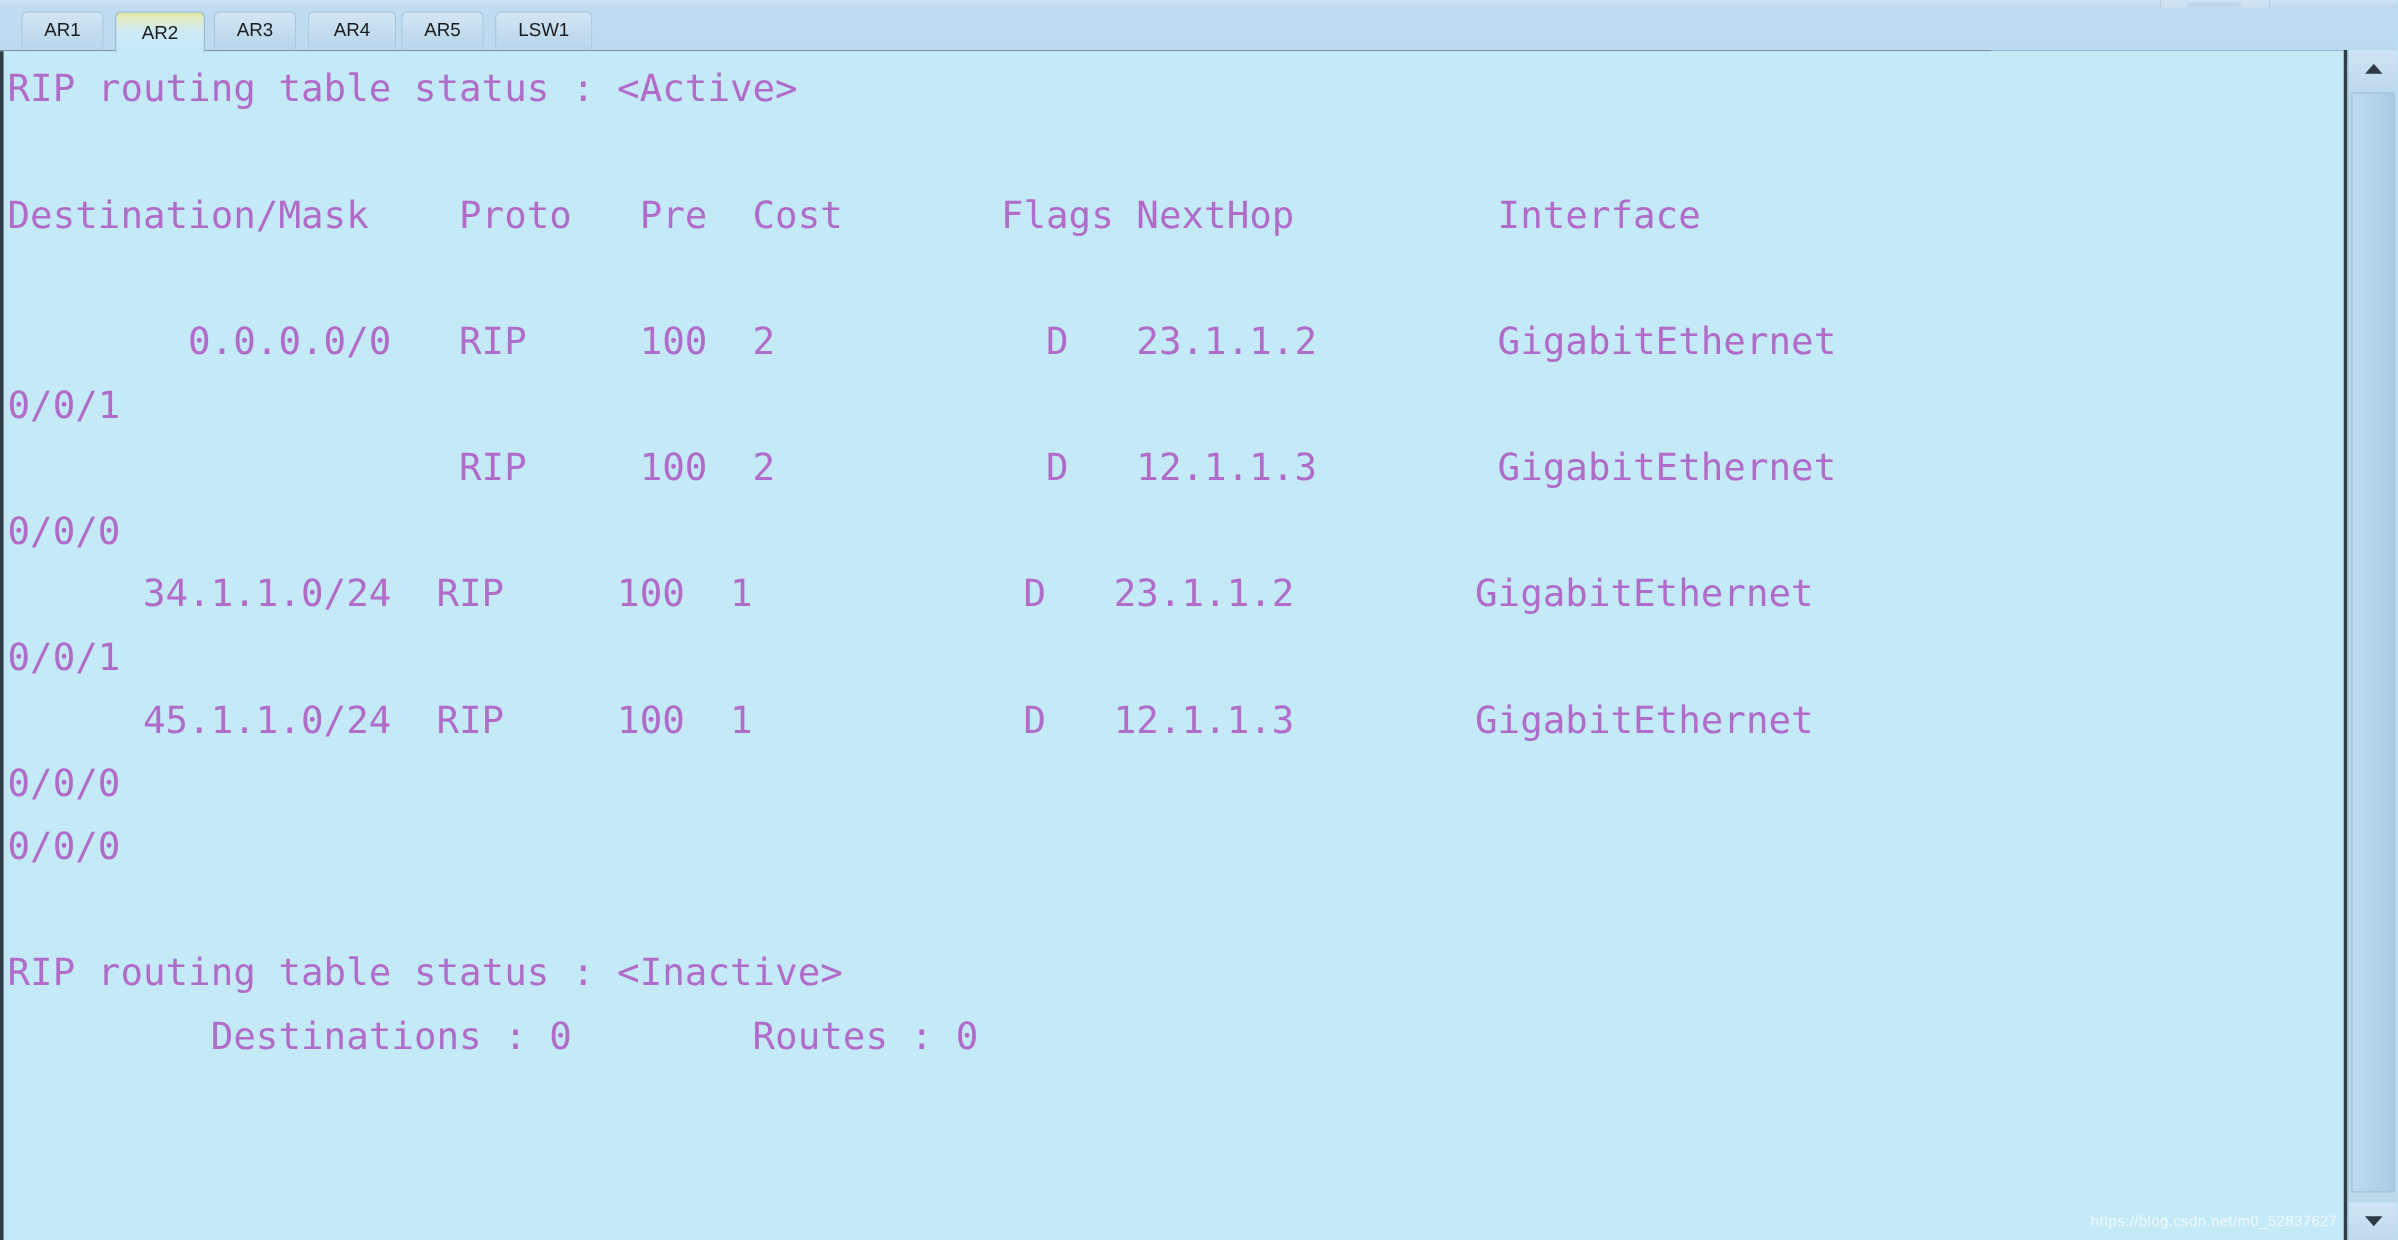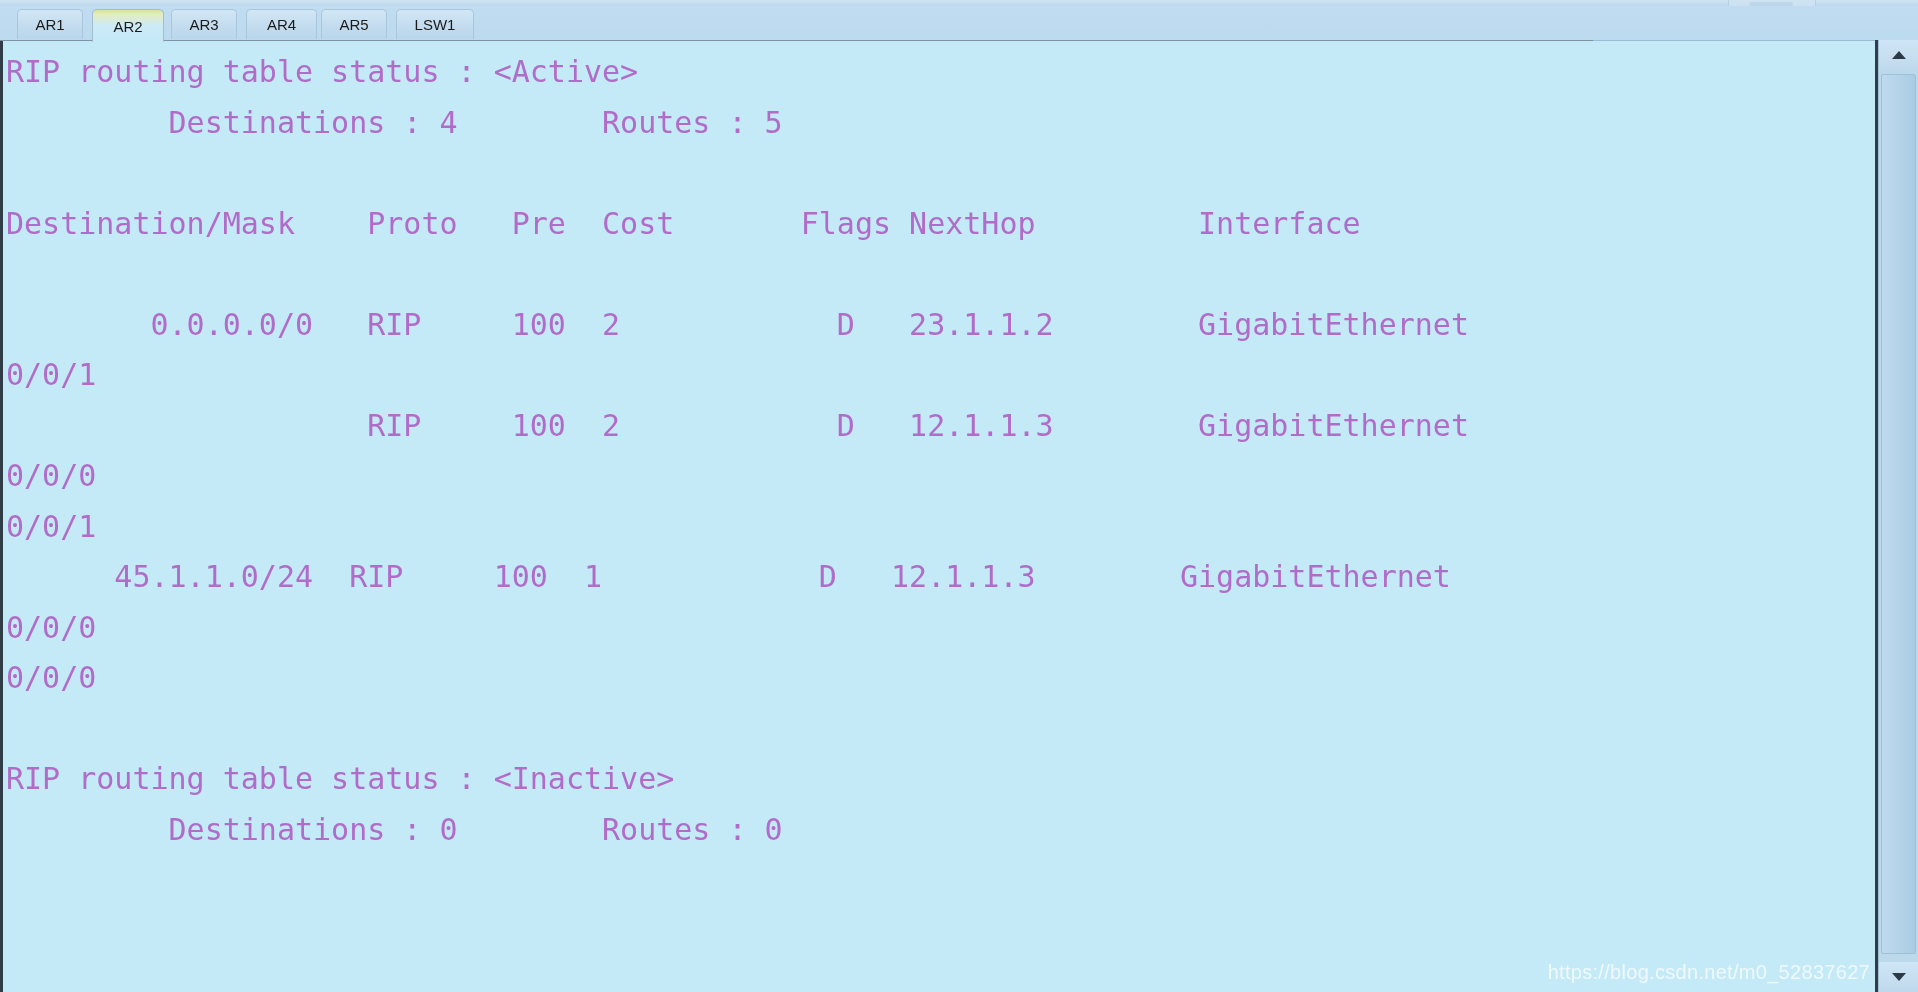--- a/index.html
+++ b/index.html
@@ -177,21 +177,21 @@
     height: 952px;
     background: #303c46;
   }
 
   
   .watermark {
     position: absolute;
     right: 48px;
     bottom: 8px;
     font-family: "Liberation Sans", sans-serif;
-    font-size: 20px;
+    font-size: 12px;
     color: rgba(255,255,255,0.72);
     letter-spacing: 0.3px;
     user-select: none;
     pointer-events: none;
   }
 </style>
 </head>
 <body>
 
 <div id="app">
@@ -219,28 +219,28 @@
     </div>
     <div class="tab" style="left:385px;width:78px;">
       <span>LSW1</span>
     </div>
   </div>
 
   <div class="terminal-wrap">
     <div class="term-left-edge"></div>
     <div class="terminal" id="terminal">
         <div class="term-line">RIP routing table status : &lt;Active&gt;</div>
-        <div class="term-line">         Destinations : 4        Routes : 5</div>
         <div class="term-line"></div>
         <div class="term-line">Destination/Mask    Proto   Pre  Cost       Flags NextHop         Interface</div>
         <div class="term-line"></div>
         <div class="term-line">        0.0.0.0/0   RIP     100  2            D   23.1.1.2        GigabitEthernet</div>
         <div class="term-line">0/0/1</div>
         <div class="term-line">                    RIP     100  2            D   12.1.1.3        GigabitEthernet</div>
         <div class="term-line">0/0/0</div>
+        <div class="term-line">      34.1.1.0/24  RIP     100  1            D   23.1.1.2        GigabitEthernet</div>
         <div class="term-line">0/0/1</div>
         <div class="term-line">      45.1.1.0/24  RIP     100  1            D   12.1.1.3        GigabitEthernet</div>
         <div class="term-line">0/0/0</div>
         <div class="term-line">0/0/0</div>
         <div class="term-line"></div>
         <div class="term-line">RIP routing table status : &lt;Inactive&gt;</div>
         <div class="term-line">         Destinations : 0        Routes : 0</div>
         <div class="term-line"></div>
       </div>
   </div>

